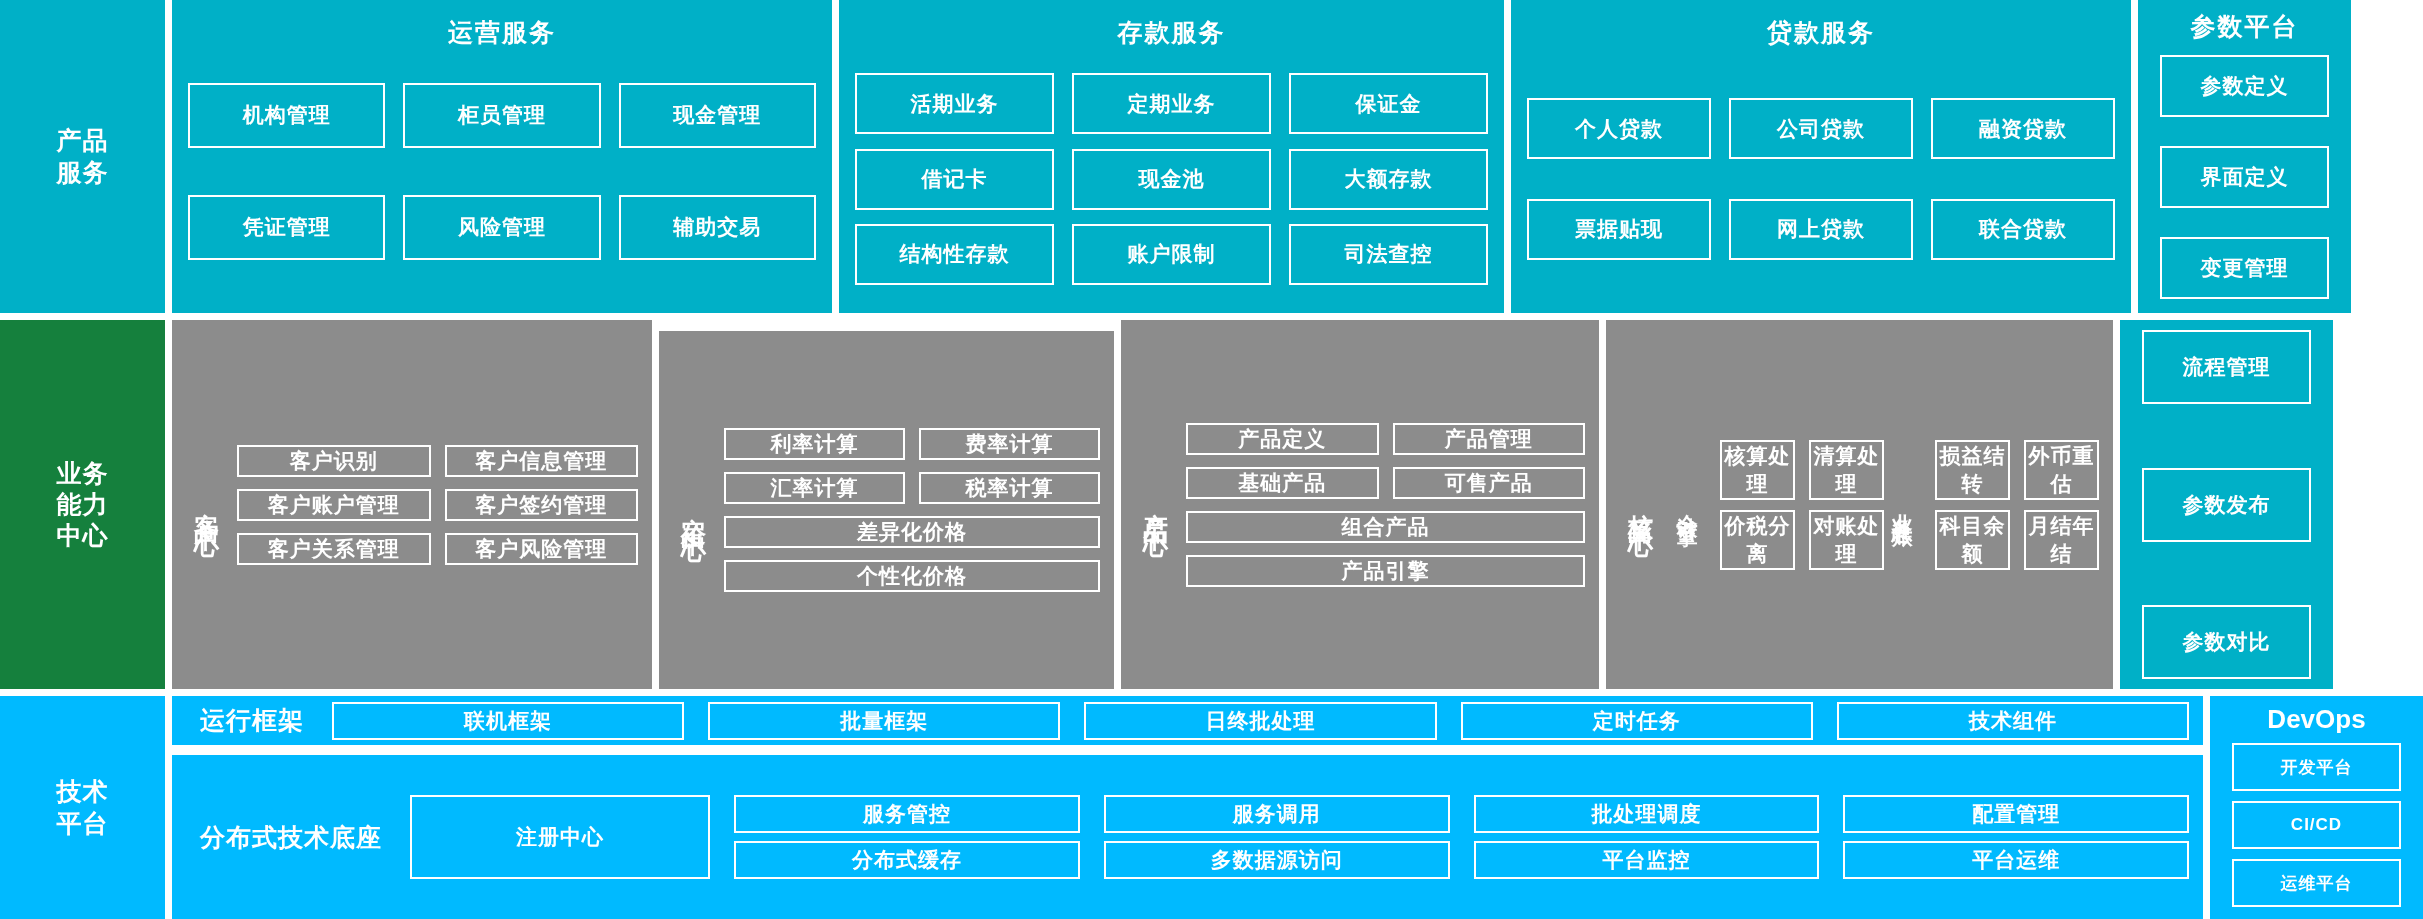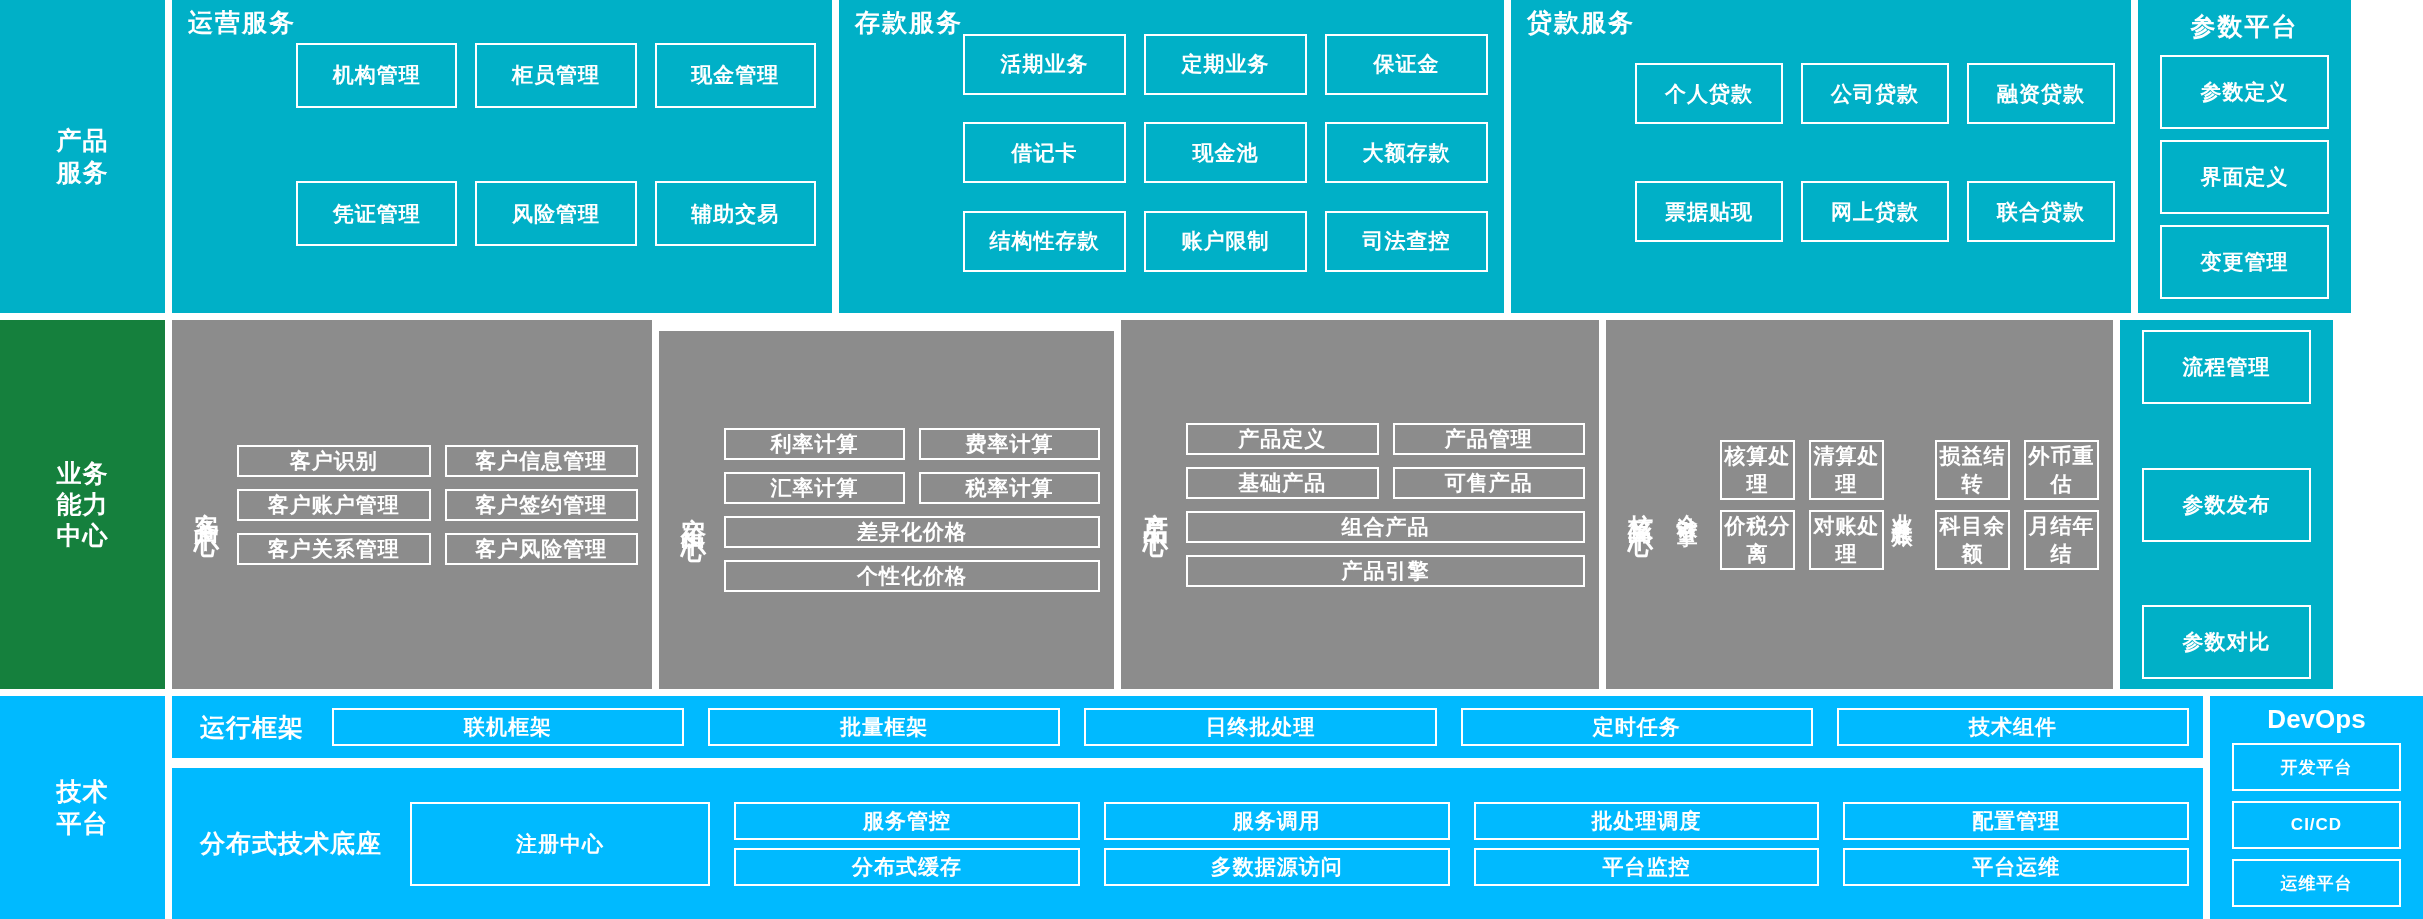--- a/index.html
+++ b/index.html
@@ -37,23 +37,23 @@
     letter-spacing: 1px;
   }
   .rail.cyan { background: #00b0c7; }
   .rail.gray { background: #15803d; align-items: center; }
   .rail.blue { background: #00baff; }
 
   
   .top-band { height: 313px; }
   .svc-group {
     background: #00b0c7;
-    padding: 6px 16px 14px 16px;
-    display: flex;
-    flex-direction: row;
+    padding: 16px 16px 14px 16px;
+    display: flex;
+    flex-direction: column;
   }
   .svc-title {
     color: #ffffff;
     font-size: 25px;
     font-weight: bold;
     text-align: center;
     letter-spacing: 2px;
     margin-bottom: 10px;
   }
   .svc-rows { display: flex; flex-direction: column; flex: 1; justify-content: space-evenly; }
@@ -81,21 +81,21 @@
   
   .param-col {
     flex: 0 0 213px;
     background: #00b0c7;
     padding: 10px 22px 14px 22px;
     display: flex;
     flex-direction: column;
   }
   .param-col .svc-title { margin-bottom: 12px; }
   .param-list { display: flex; flex-direction: column; flex: 1; justify-content: space-between; gap: 10px; }
-  .param-list .cell { height: 74px; }
+  .param-list .cell { height: 62px; }
 
   
   .mid-band { height: 369px; }
   .center-group {
     background: #8c8c8c;
     display: flex;
     align-items: center;
     padding: 14px 14px;
   }
   .v-label {
@@ -147,21 +147,21 @@
 
   
   .bot-band { height: 223px; }
   .tech-stack { flex: 1; display: flex; flex-direction: column; gap: 10px; }
   .tech-row {
     background: #00baff;
     display: flex;
     align-items: center;
     padding: 8px 14px;
   }
-  .tech-row.r1 { height: 62px; }
+  .tech-row.r1 { height: 49px; }
   .tech-row.r2 { flex: 1; }
   .tech-name {
     color: #ffffff;
     font-weight: bold;
     font-size: 25px;
     letter-spacing: 1px;
     flex: 0 0 auto;
     padding-left: 14px;
     white-space: nowrap;
   }

